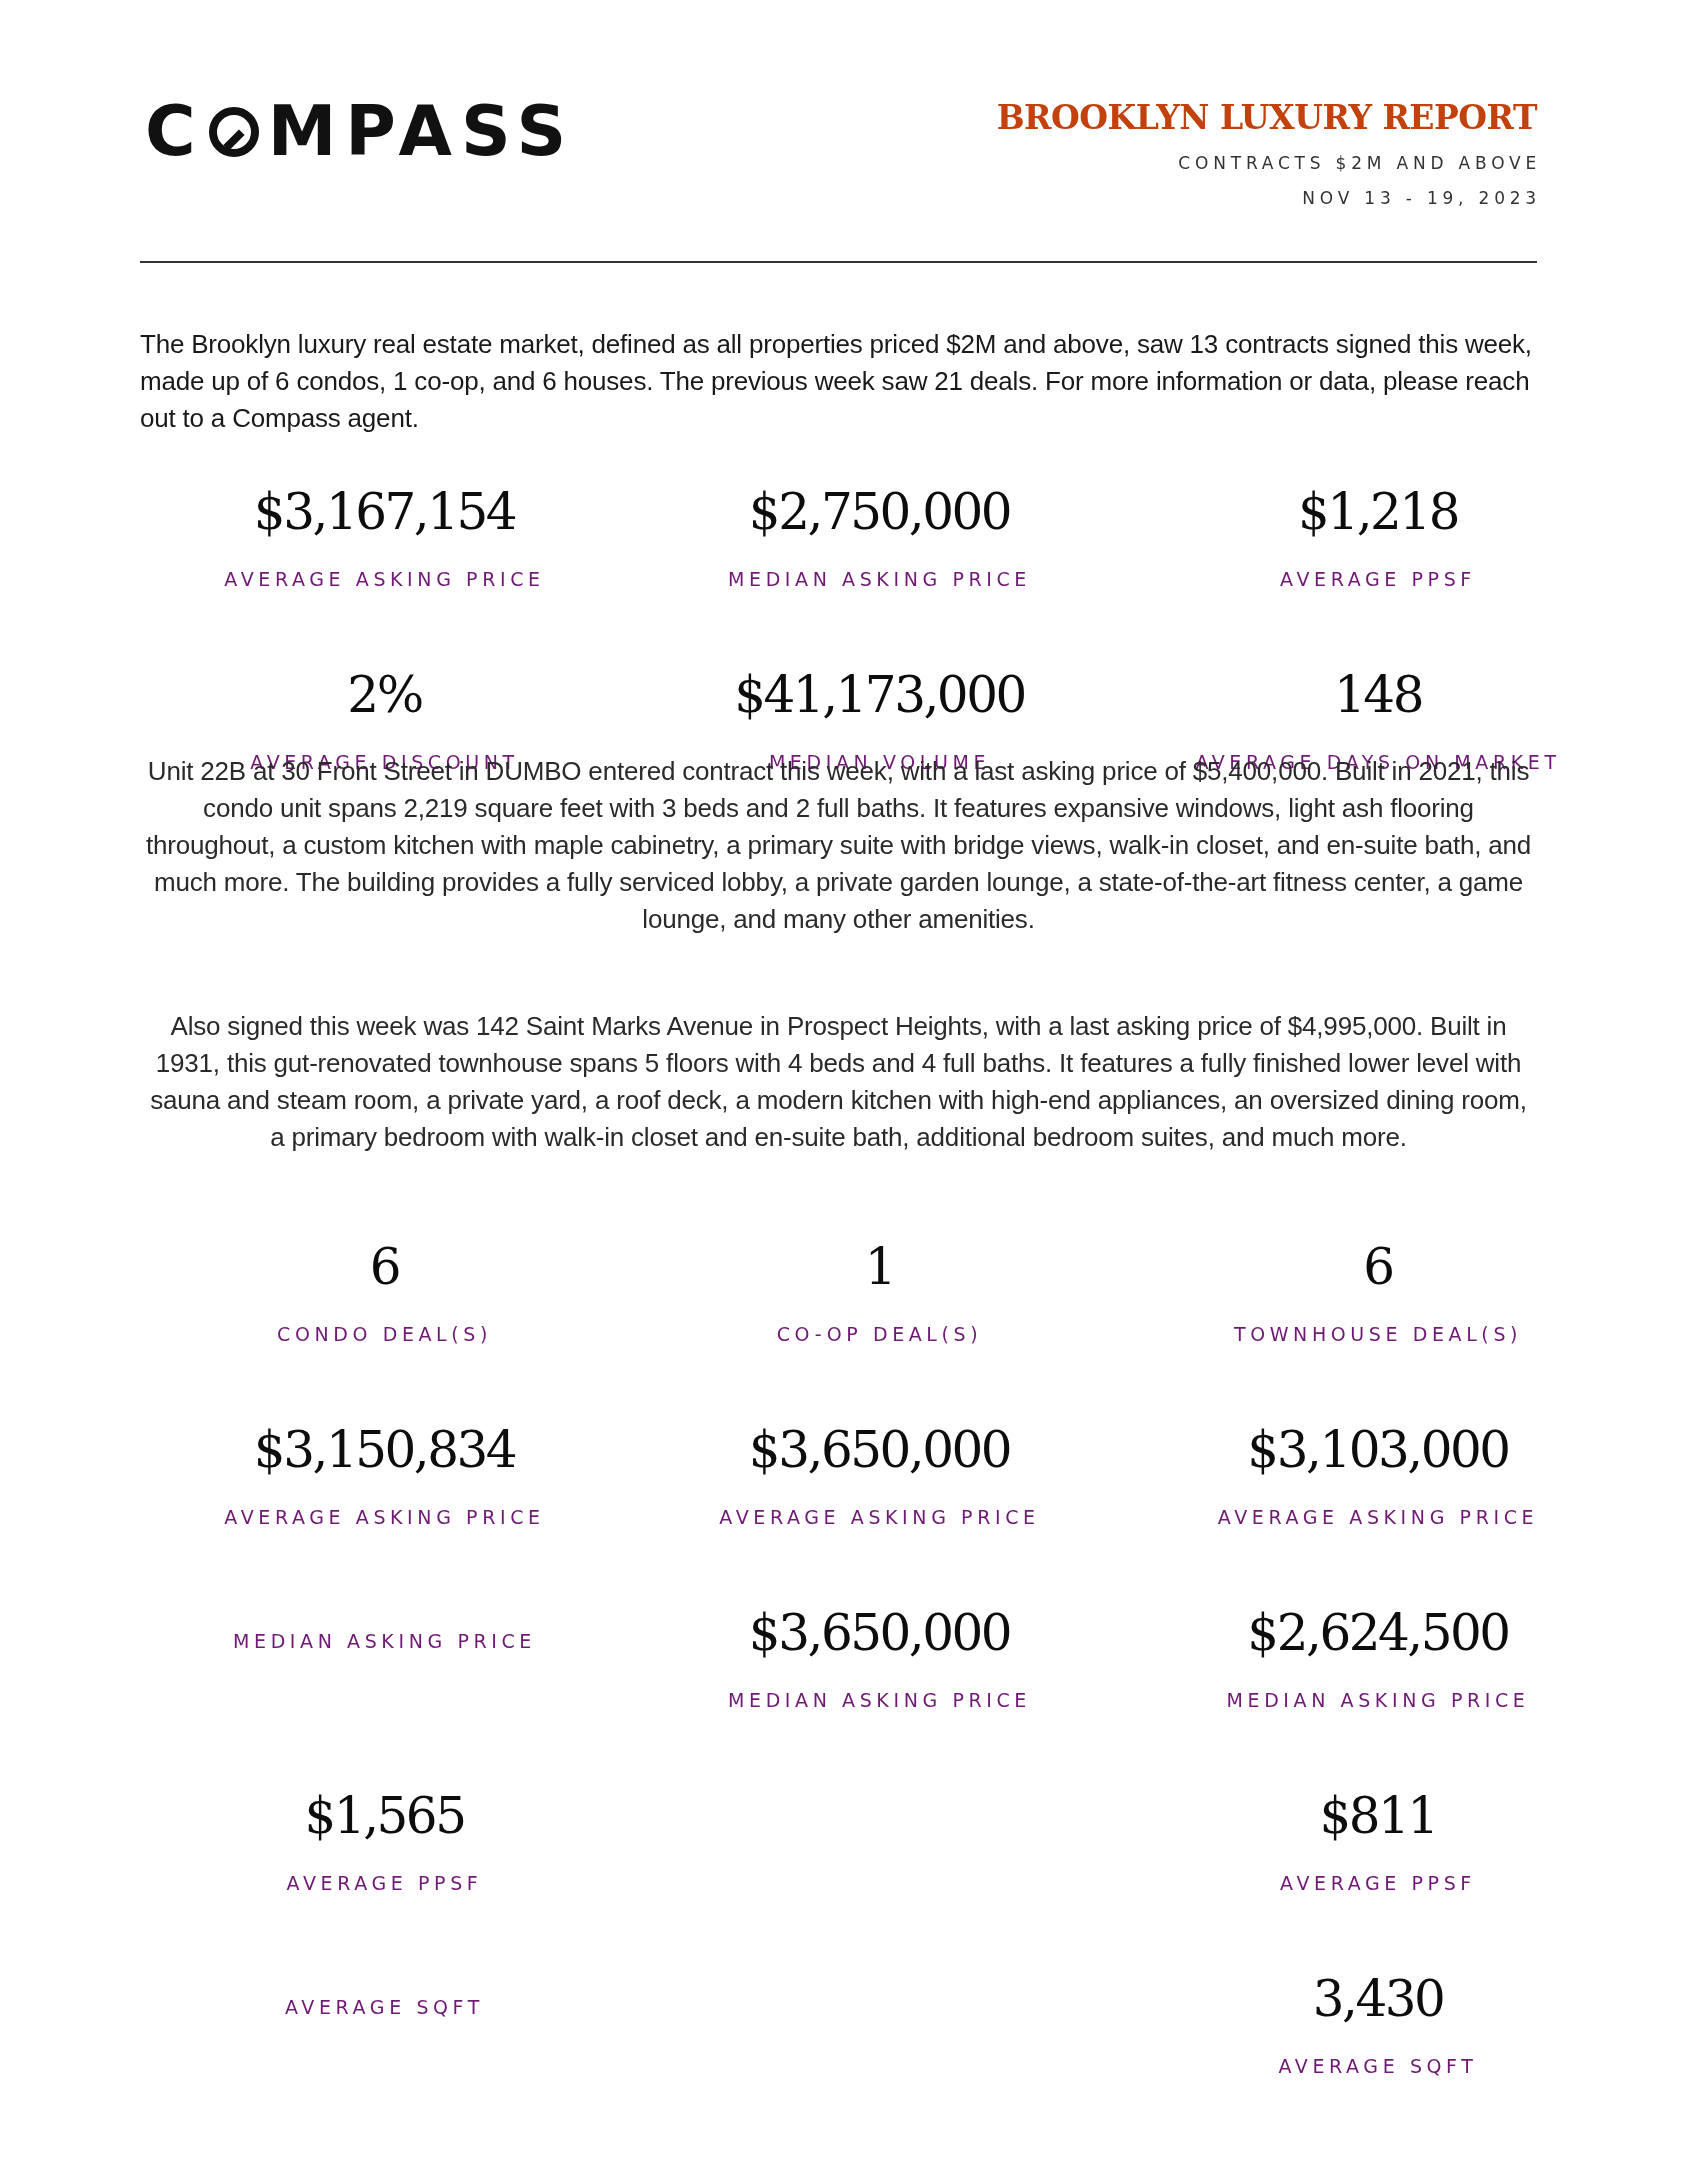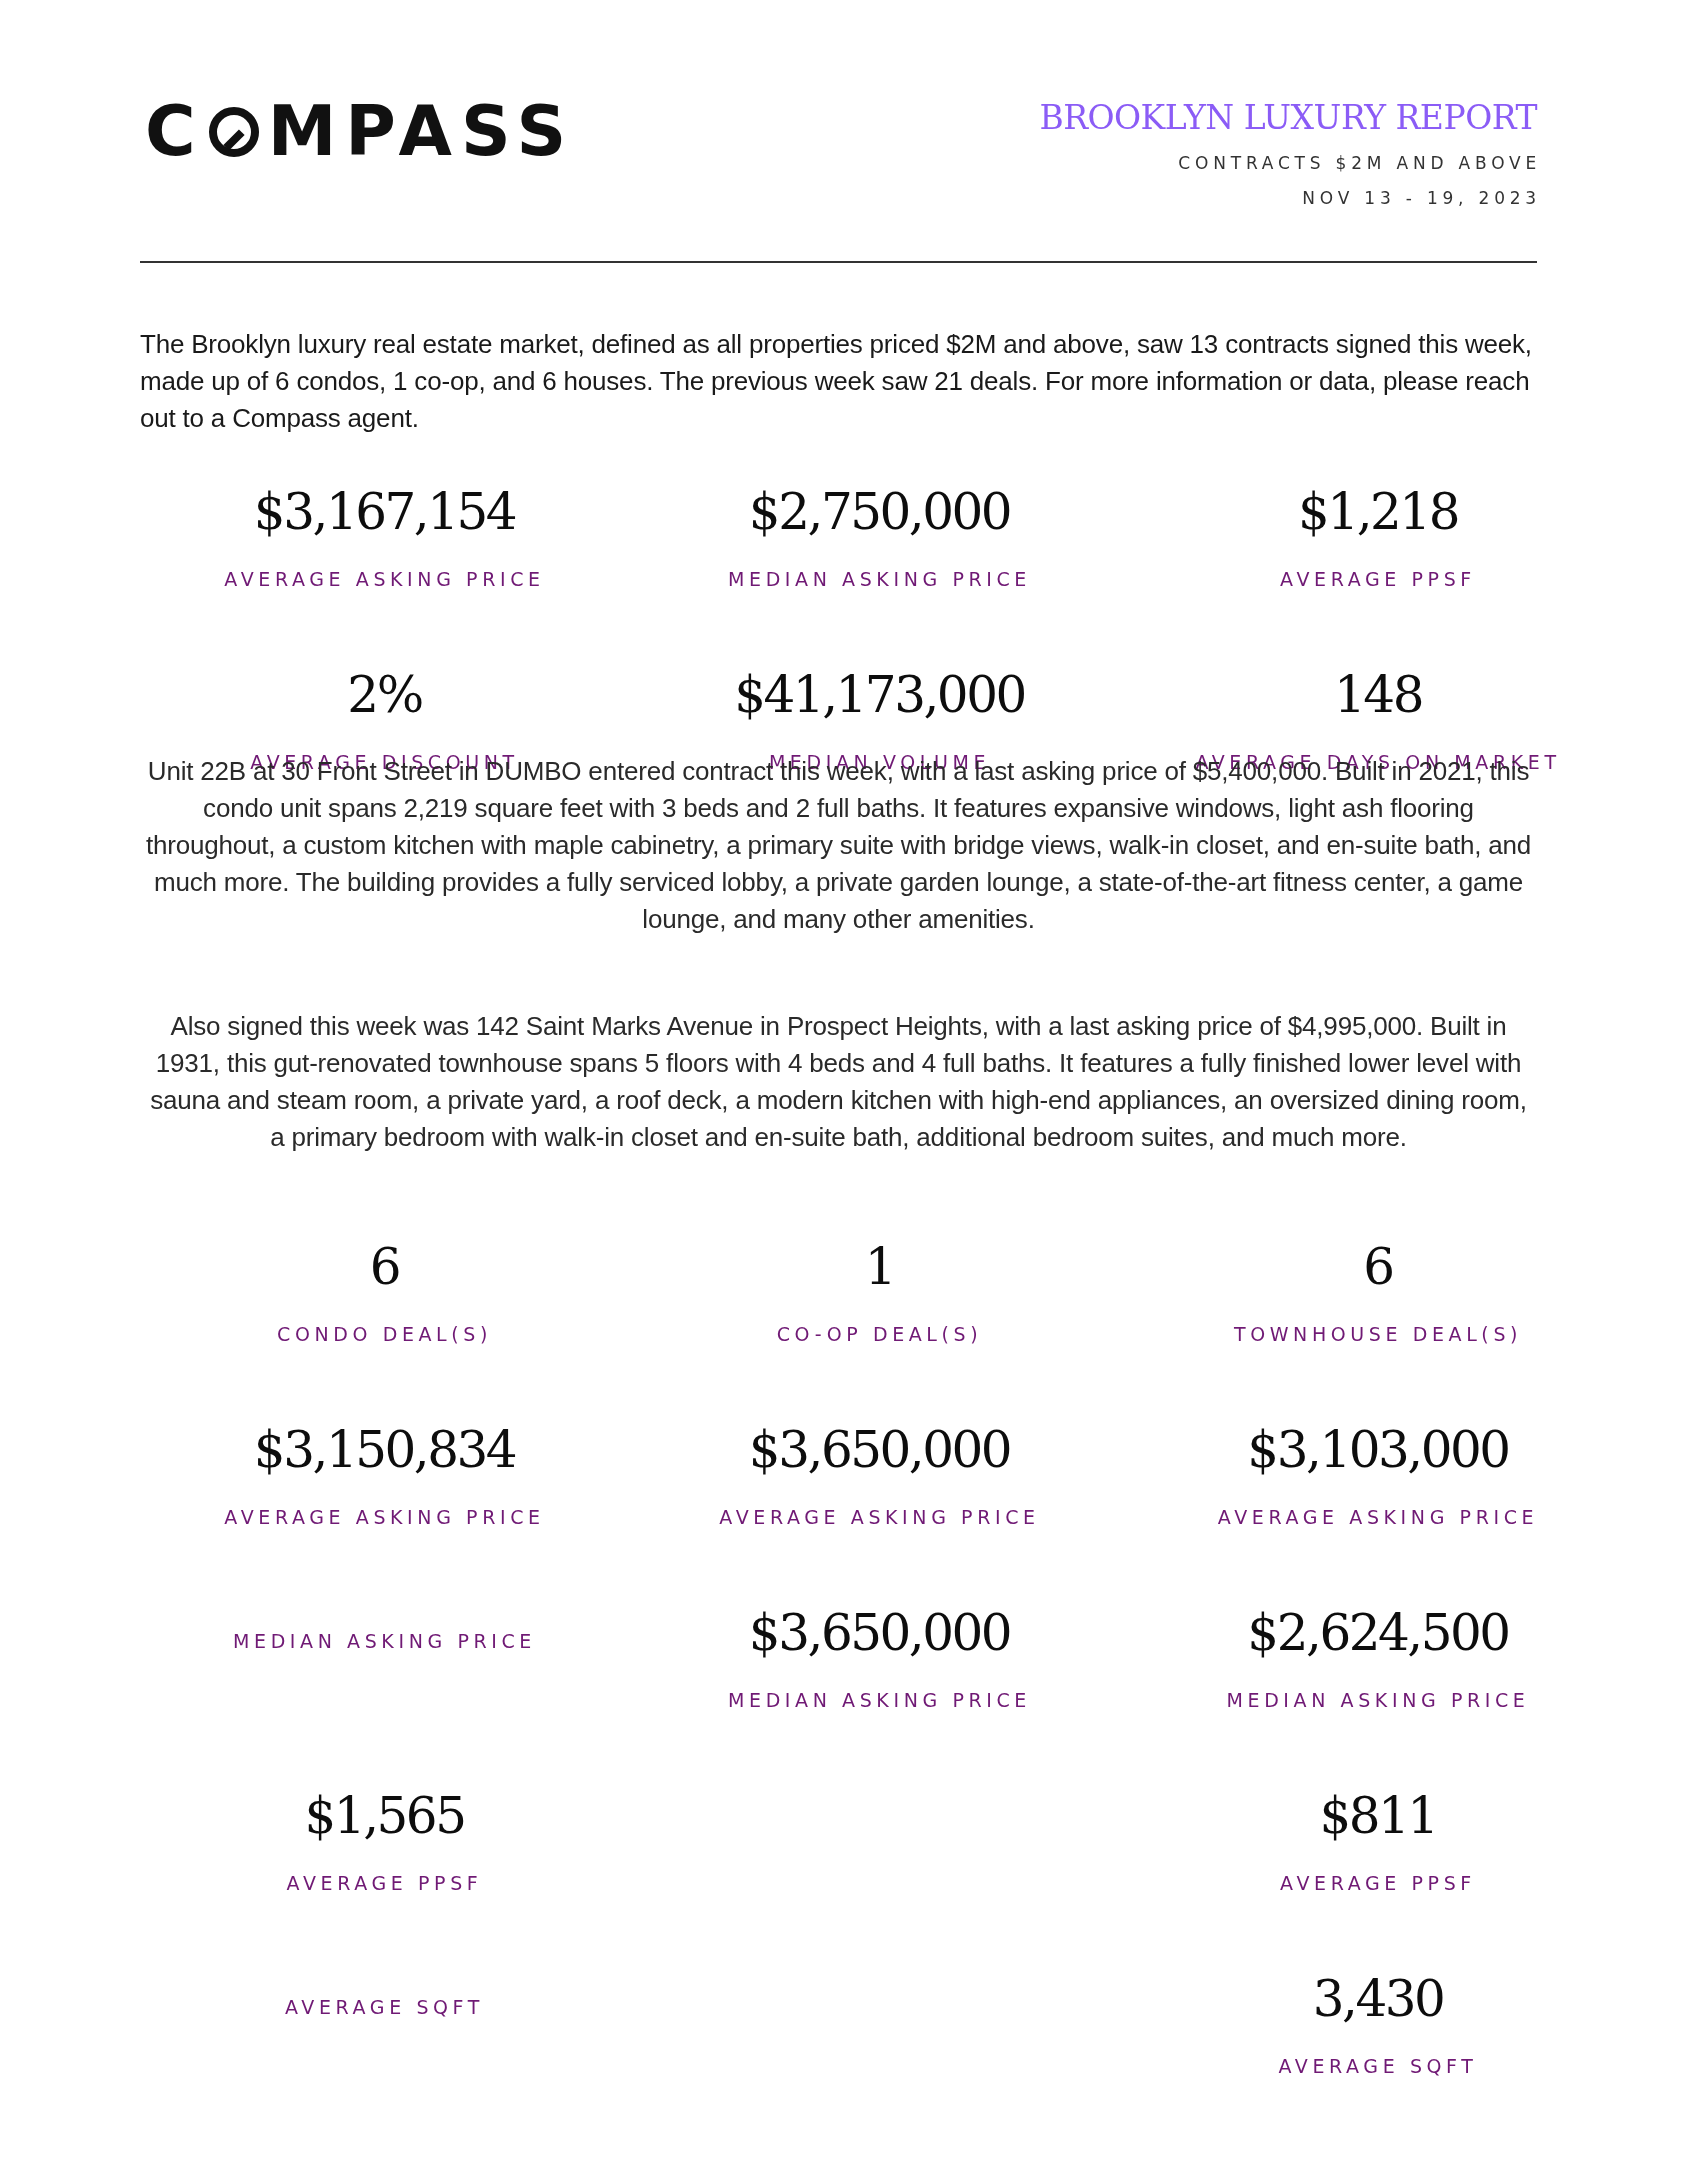--- a/index.html
+++ b/index.html
@@ -6,21 +6,21 @@
   body { width: 1683px; height: 2178px; position: relative; color: #111111; overflow: hidden; }
   .page { position: absolute; left: 140px; top: 0; width: 1397px; height: 2178px; }
 
   
   .logo { position: absolute; left: 5px; top: 101px; height: 61px; display: flex; align-items: center; }
   .logo-text { font-family: "DejaVu Sans", sans-serif; font-size: 69px; font-weight: bold; letter-spacing: 9px; line-height: 61px; color: #111; display: flex; align-items: center; }
   .logo-o { display: inline-block; width: 50px; height: 50px; border: 8px solid #111; border-radius: 50%; box-sizing: border-box; position: relative; margin: 0 9px 0 4px; }
   .logo-o::after { content: ""; position: absolute; left: 13px; top: 14px; width: 8px; height: 22px; background: #111; transform: rotate(45deg); }
 
   .report-head { position: absolute; right: 0; top: 97px; text-align: right; }
-  .report-title { font-family: "DejaVu Serif", serif; font-size: 33px; letter-spacing: -0.5px; color: #8b5cf6; line-height: 42px; }
+  .report-title { font-family: "DejaVu Serif", serif; font-size: 33px; letter-spacing: -0.5px; color: #c2410c; line-height: 42px; font-weight: bold; }
   .report-sub { font-family: "DejaVu Sans", sans-serif; font-size: 17px; letter-spacing: 4.8px; color: #333; margin-top: 12px; line-height: 24px; margin-right: -4px; }
   .report-date { font-family: "DejaVu Sans", sans-serif; font-size: 17px; letter-spacing: 4.8px; color: #333; margin-top: 11px; line-height: 24px; margin-right: -4px; }
 
   .rule { position: absolute; left: 0; top: 261px; width: 1397px; height: 2px; background: #333; }
 
   
   .para { position: absolute; left: 0; width: 1397px; font-family: "Liberation Sans", sans-serif; font-size: 26px; line-height: 37px; color: #2a2a2a; letter-spacing: -0.2px; }
   .p-intro { top: 326px; color: #1a1a1a; }
   .p-unit { top: 753px; text-align: center; }
   .p-smarks { top: 1008px; text-align: center; }

